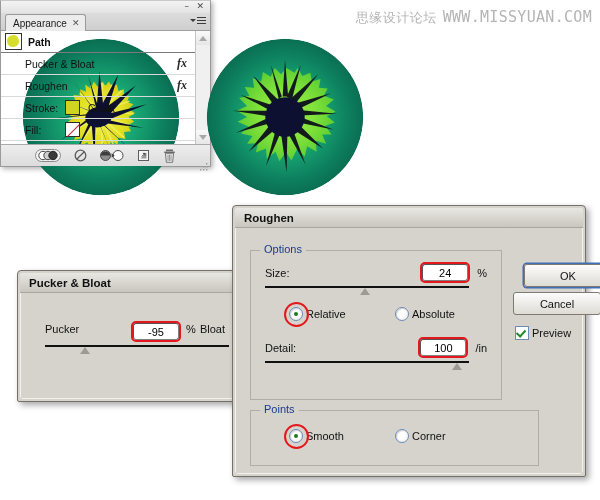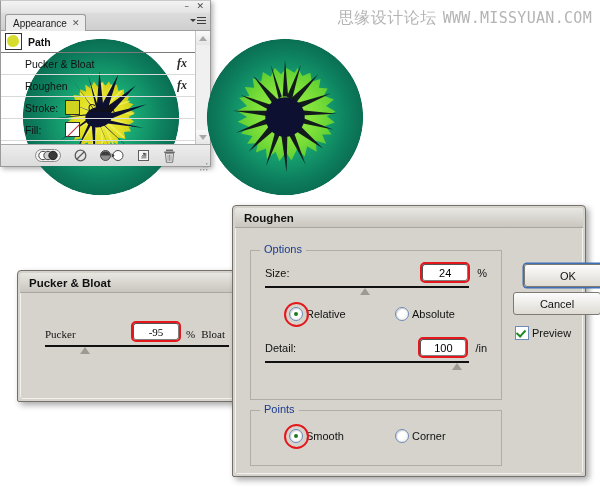--- a/index.html
+++ b/index.html
@@ -22,21 +22,21 @@
     top: 8px;
     right: 8px;
     display: flex;
     align-items: baseline;
     gap: 6px;
     color: #b4b4b4;
     white-space: nowrap;
   }
   .watermark .cn {
     font-family: Liberation Mono, monospace;
-    font-size: 16px;
+    font-size: 13px;
     letter-spacing: 0.5px;
     margin-left: 12px;
   }
   .watermark .en {
     font-family: "DejaVu Sans Mono", monospace;
     font-size: 15px;
     letter-spacing: 0.3px;
   }
 
   
@@ -278,24 +278,23 @@
     left: 3px; right: 3px; top: 22px; bottom: 3px;
     background: #d6d3cc;
   }
 
   
   #pucker-dialog { left: 17px; top: 270px; width: 224px; height: 130px; }
   #pucker-row {
     position: absolute;
     left: 24px; top: 30px; right: 10px;
     display: flex;
-    align-items: flex-end;
+    align-items: flex-start;
     font-size: 11px;
     color: #111;
-    font-family: Liberation Serif, serif;
   }
   #pucker-row .lbl-left { width: 88px; }
   #pucker-row .pct { margin-left: 7px; }
   #pucker-row .lbl-right { margin-left: auto; padding-right: 4px; }
   #pucker-slider {
     position: absolute;
     left: 24px; top: 51px; right: 10px;
     height: 11px;
   }
 
@@ -309,21 +308,21 @@
   }
   .group > .gtitle {
     position: absolute;
     top: -8px; left: 9px;
     background: #d6d3cc;
     padding: 0 4px;
     font-size: 11px;
     color: #1a3a8f;
   }
   #options-group { left: 14px; top: 22px; width: 250px; height: 148px; }
-  #points-group  { left: 14px; top: 182px; width: 250px; height: 54px; }
+  #points-group  { left: 14px; top: 182px; width: 250px; height: 54px; padding-left: 37px; }
 
   .field-row {
     position: absolute;
     display: flex;
     align-items: center;
     font-size: 11px;
     color: #111;
   }
   .num-box {
     width: 44px;

